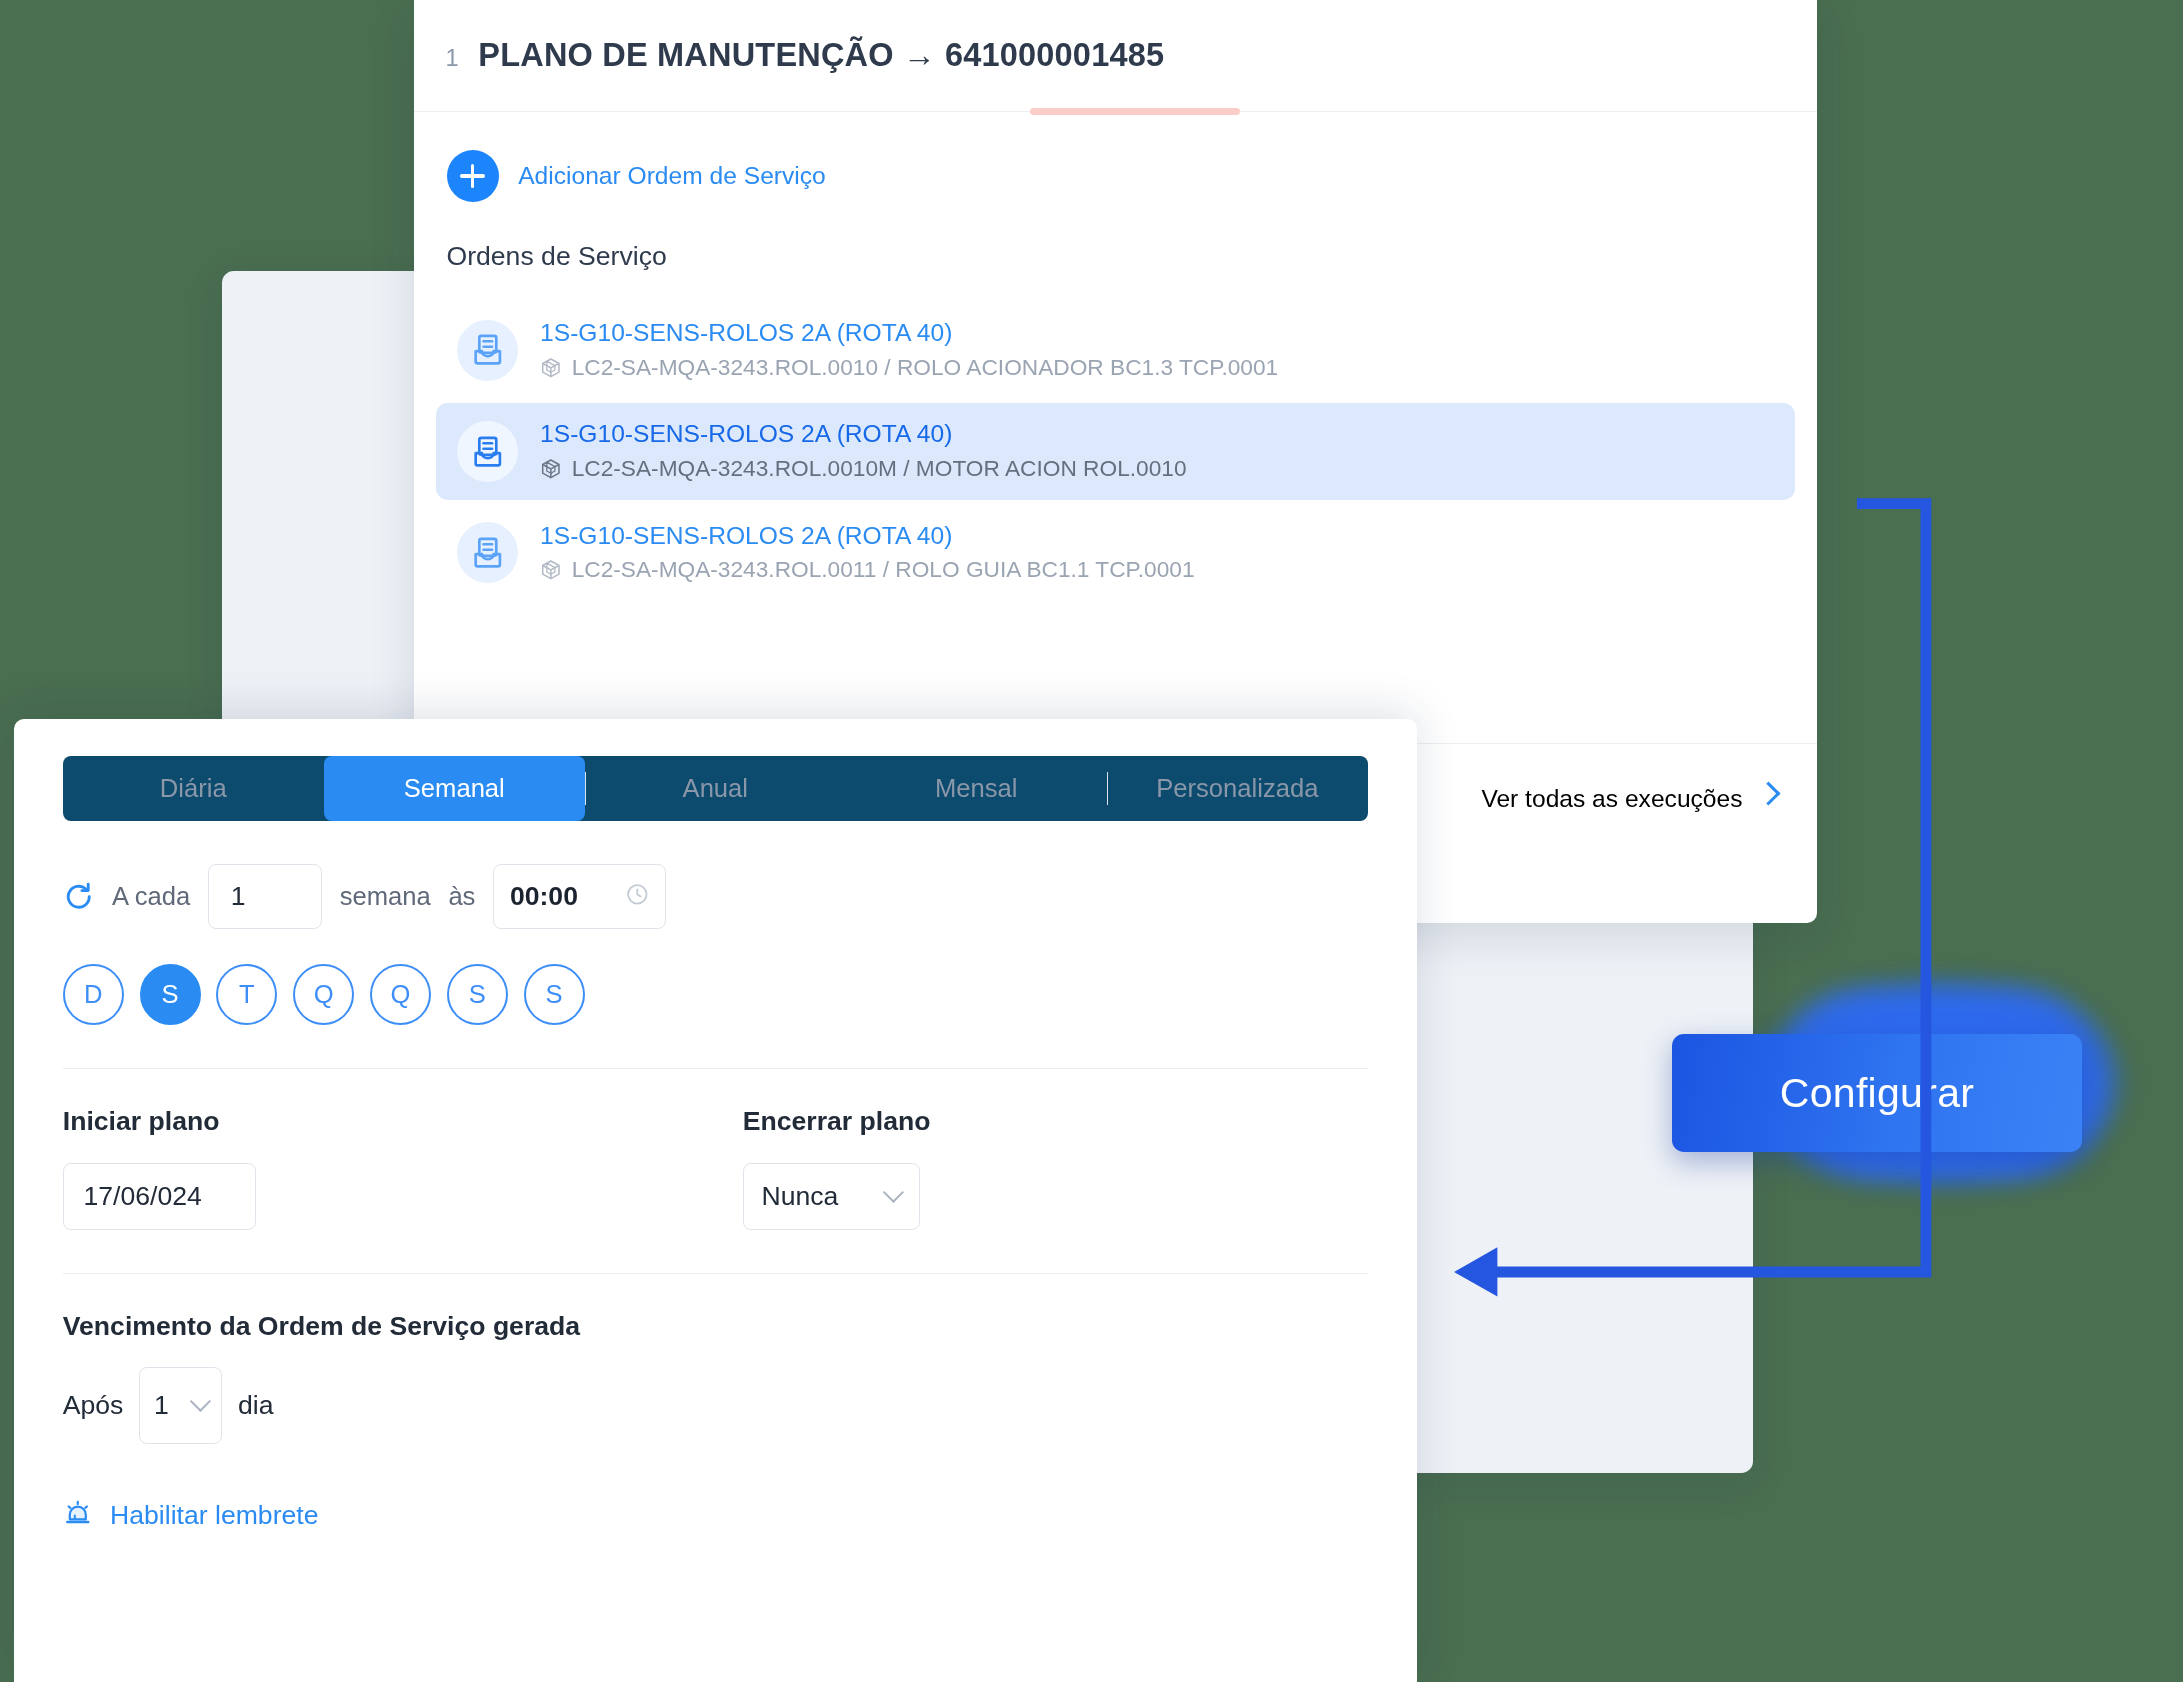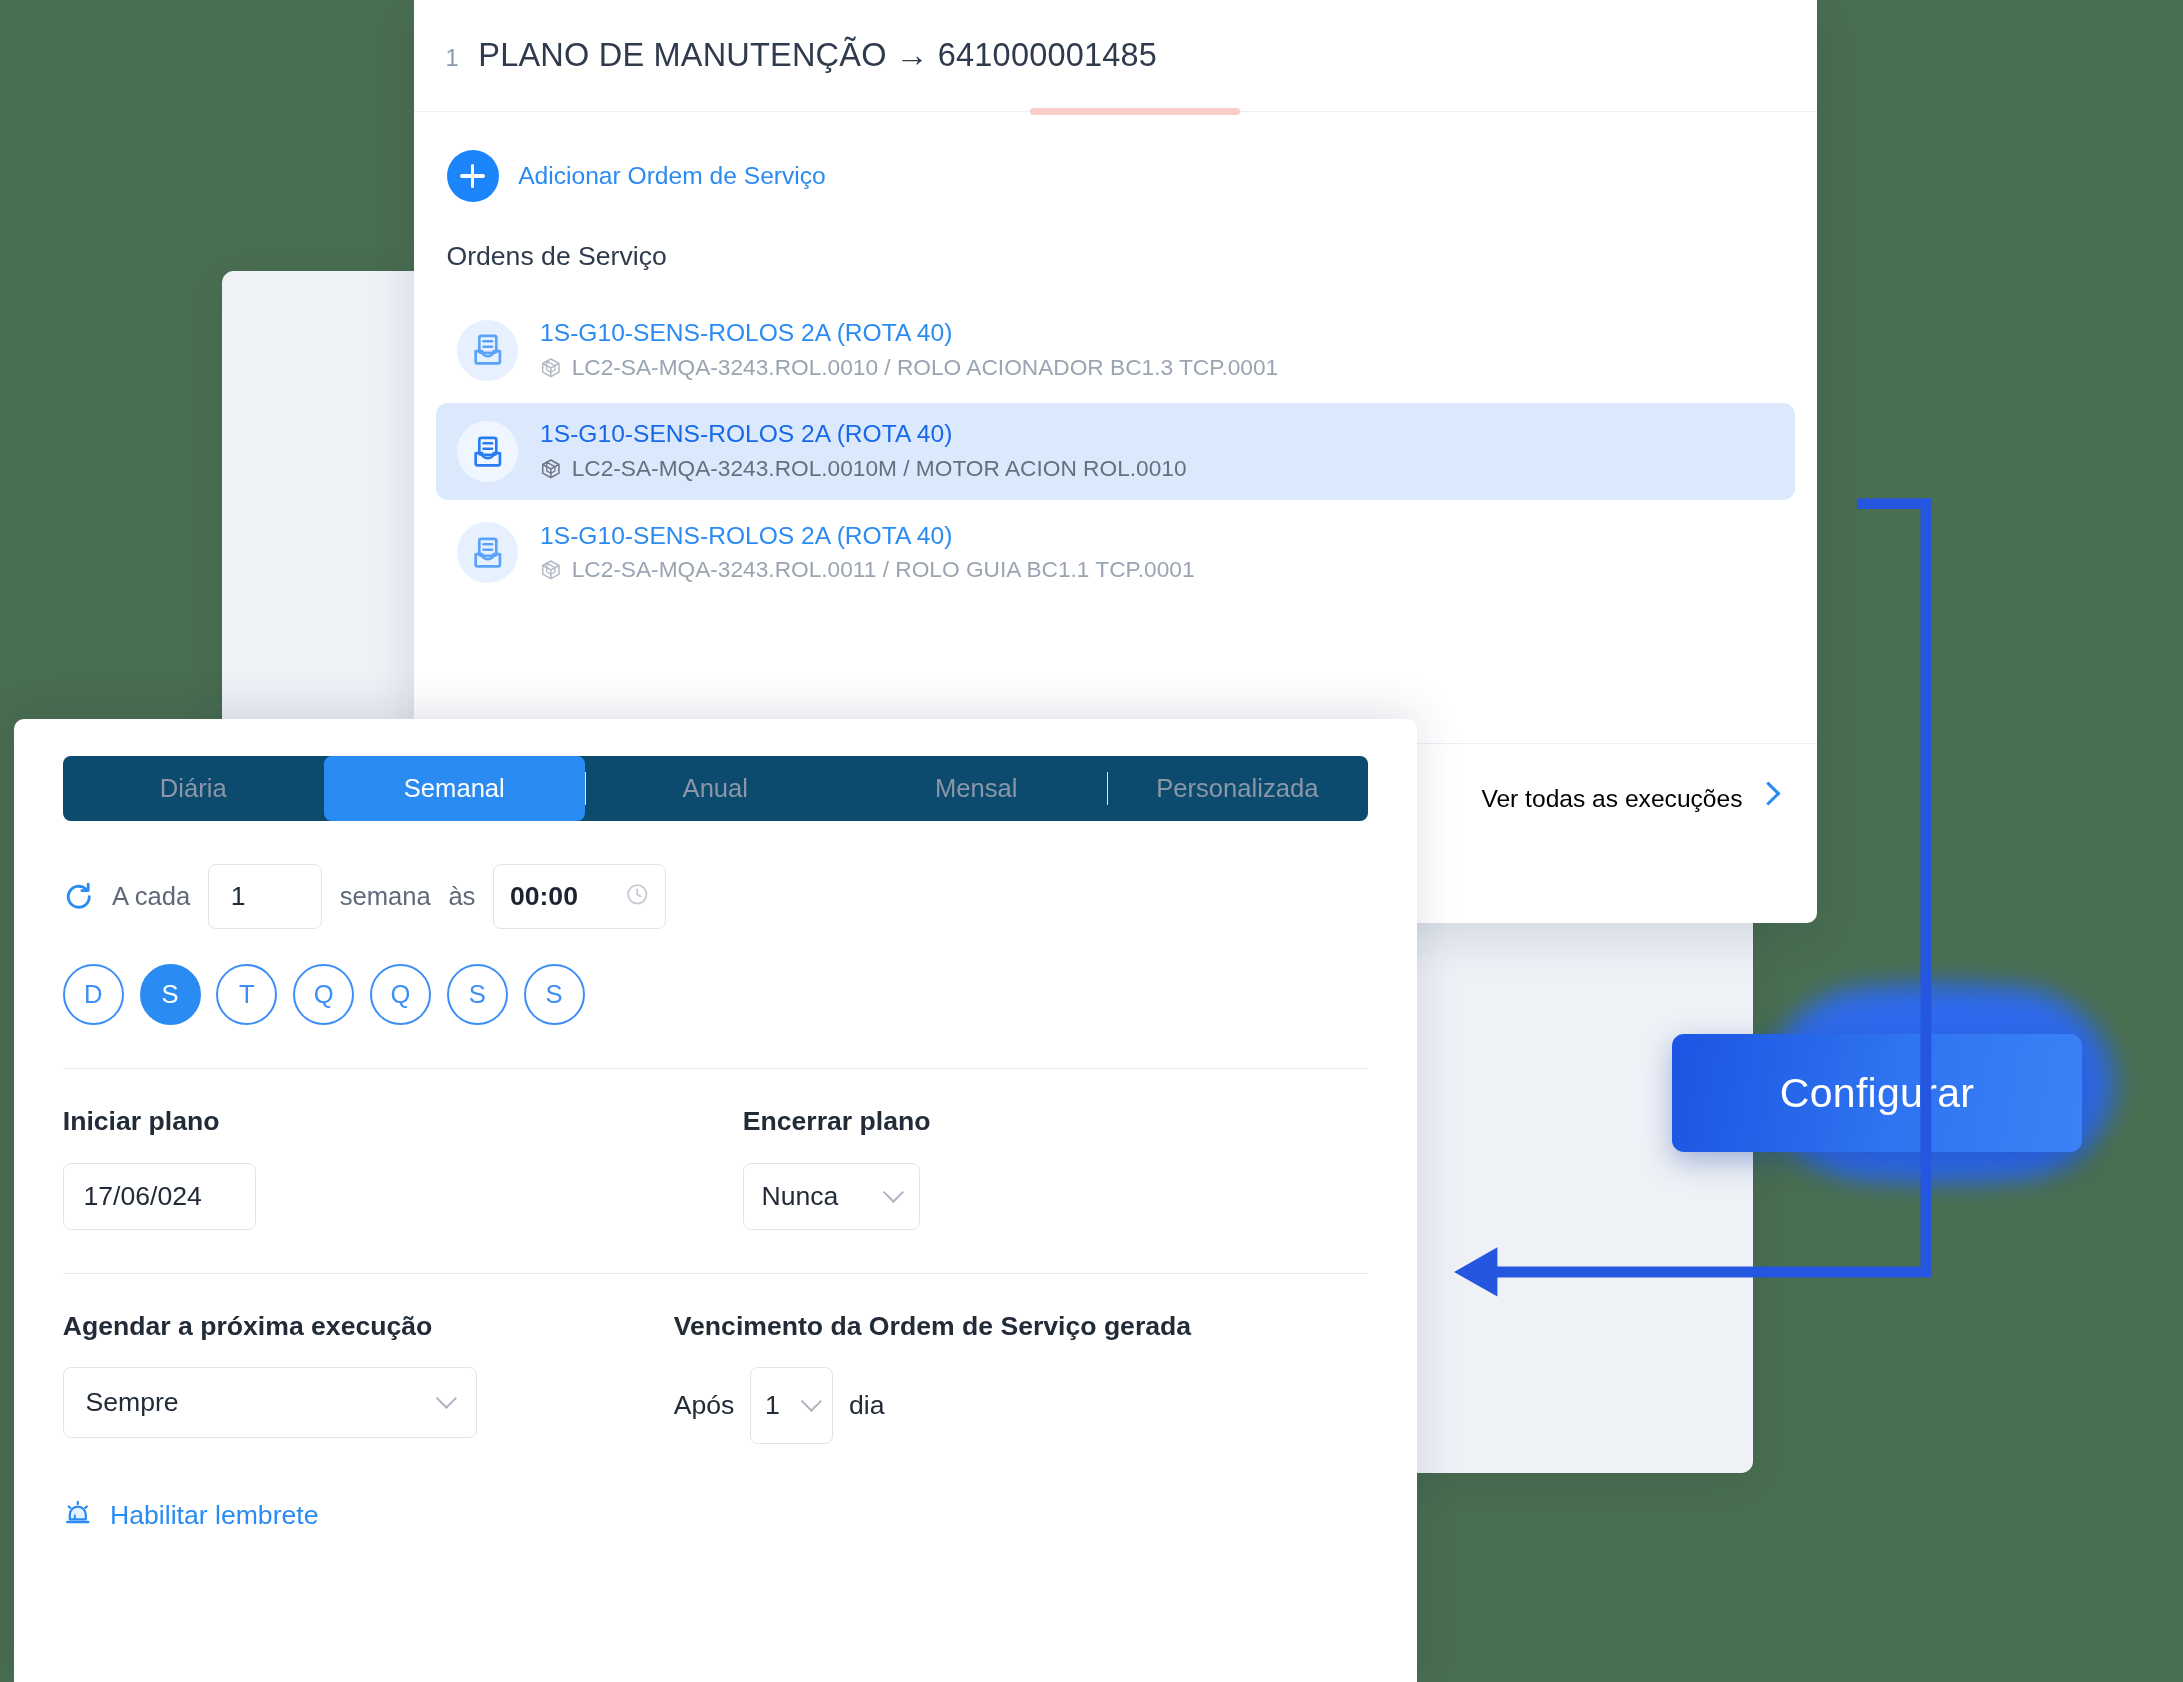--- a/index.html
+++ b/index.html
@@ -39,21 +39,21 @@
     display: flex; align-items: center;
   }
   #breadcrumb-wrap {
     display: flex; align-items: baseline; gap: 19.7px;
     padding-left: 31.5px;
   }
   #breadcrumb-index {
     font-size: 23.6px; color: #8a98ab; font-weight: 400;
   }
   #breadcrumb-title {
-    font-size: 32.5px; color: #2f3b4d; font-weight: 400; letter-spacing: 0.2px;
+    font-size: 32.5px; color: #2f3b4d; font-weight: 700; letter-spacing: 0.2px;
   }
   #tab-underline {
     position: absolute; left: 616px; top: 108px;
     width: 210px; height: 6.9px; border-radius: 3.9px;
     background: #fbcdc8;
   }
 
   
   #orders-body { position: absolute; left: 0; top: 111px; width: 100%; }
   #orders-section-title {
@@ -408,27 +408,20 @@
       <div class="field-box" id="end-select-box">
         <span id="end-select-value">Nunca</span>
         <span class="chev-down"></span>
       </div>
     </div>
   </div>
 
   <div class="hr" id="hr2"></div>
 
   <div id="sched-row">
-    <div id="sched-col">
-      <div class="field-label">Agendar a próxima execução</div>
-      <div class="field-box" id="sched-select-box">
-        <span id="sched-select-value">Sempre</span>
-        <span class="chev-down"></span>
-      </div>
-    </div>
     <div>
       <div class="field-label">Vencimento da Ordem de Serviço gerada</div>
       <div id="due-inline">
         <span id="due-prefix">Após</span>
         <div class="field-box" id="due-count-box">
           <span id="due-count-value">1</span>
           <span class="chev-down"></span>
         </div>
         <span id="due-suffix">dia</span>
       </div>

